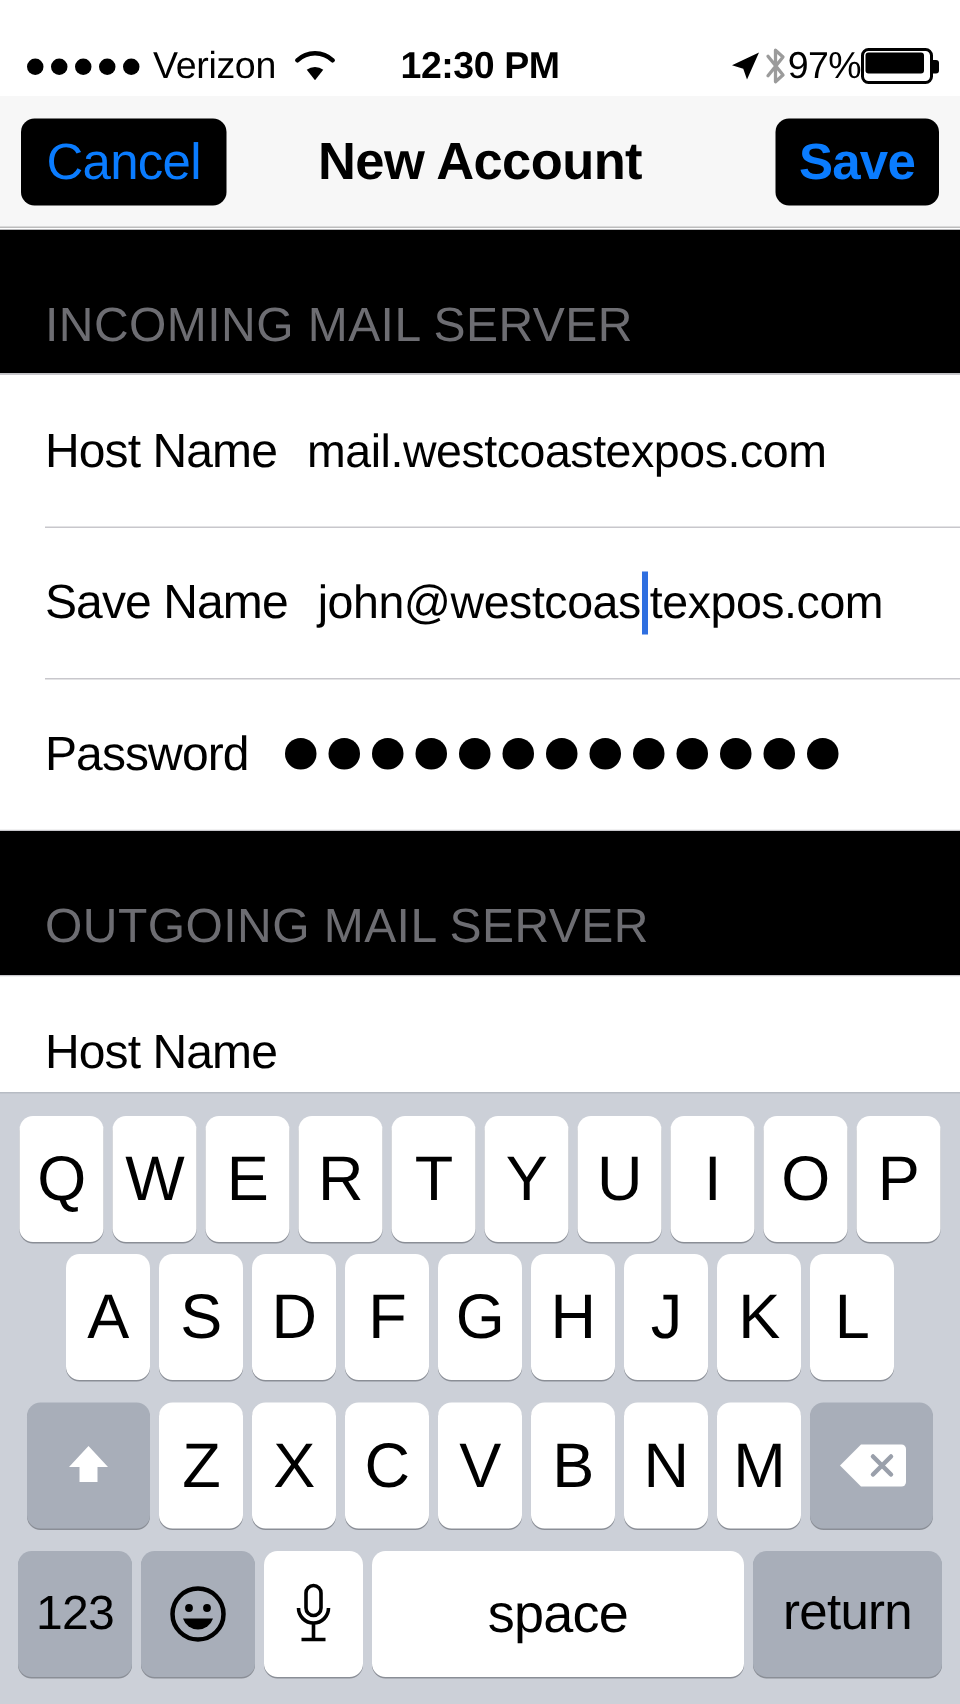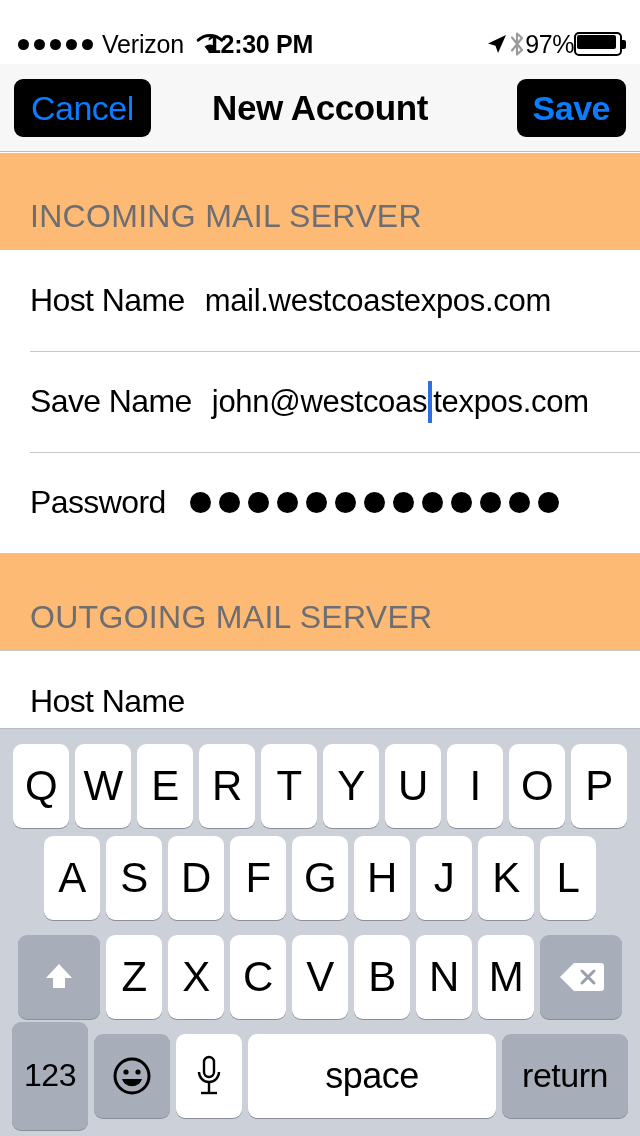--- a/index.html
+++ b/index.html
@@ -16,21 +16,21 @@
   .statusbar{
     position:absolute; top:0; left:0; width:640px; height:40px;
     background:#ffffff; color:#000;
   }
   .sb-left{ position:absolute; left:18px; top:0; height:40px; display:flex; align-items:center; gap:0; }
   .sb-dots{ display:flex; align-items:center; gap:5px; margin-right:9px; }
   .sb-dot{ width:11px; height:11px; border-radius:50%; background:#000; display:block; }
   .sb-carrier{ font-size:25px; letter-spacing:-0.2px; color:#000; line-height:1; }
   .sb-wifi{ margin-left:11px; display:flex; align-items:center; }
   .sb-center{
-    position:absolute; left:0; width:520px; top:0; height:40px;
+    position:absolute; left:0; width:640px; top:0; height:40px;
     display:flex; align-items:center; justify-content:center;
     font-size:25px; font-weight:bold; letter-spacing:-0.3px;
   }
   .sb-right{ position:absolute; right:14px; top:0; height:40px; display:flex; align-items:center; gap:0; }
   .sb-pct{ font-size:25px; letter-spacing:-0.4px; }
   .batt{ position:relative; width:52px; height:24px; }
   .batt-body{
     position:absolute; left:0; top:0; width:48px; height:24px;
     border:2px solid #000; border-radius:5px;
   }
@@ -52,21 +52,21 @@
   .nav-save{ right:14px; padding:0 16px; font-size:34px; font-weight:bold; letter-spacing:-0.5px; }
   .nav-title{
     position:absolute; left:0; top:0; width:640px; height:88px;
     display:flex; align-items:center; justify-content:center;
     font-size:35px; font-weight:bold; color:#000; letter-spacing:-0.4px;
   }
 
   
   .content{ position:absolute; top:129px; left:0; width:640px; height:575px; background:#eeeef3; overflow:hidden; }
   .section-header{
-    height:96px; background:#fdba74;
+    height:96px; background:#000000;
     display:flex; align-items:flex-end; padding:0 0 14px 30px;
     font-size:32px; color:#6d6d72; letter-spacing:0.3px; font-weight:normal;
   }
   .rows{ background:#ffffff; }
   .row{
     position:relative; height:101px; background:#fff;
     display:flex; align-items:center; padding-left:30px;
   }
   .row + .row::before{
     content:""; position:absolute; left:30px; right:0; top:0; height:1px; background:#c8c7cc;
@@ -97,21 +97,21 @@
     background:#ffffff; border-radius:9px;
     box-shadow:0 1px 0 #8a8e96;
     display:flex; align-items:center; justify-content:center;
     font-size:42px; color:#000; letter-spacing:-0.5px;
     cursor:pointer; user-select:none;
   }
   .k-letter{ width:56px; height:84px; margin:0 3px; }
   .k-dark{ background:#a8aeb9; box-shadow:0 1px 0 #8a8e96; }
   .k-shift{ width:82px; height:84px; margin:0 3px 0 8px; }
   .k-del{ width:82px; height:84px; margin:0 8px 0 3px; }
-  .k-123{ width:76px; height:108px; margin:0 3px 0 10px; font-size:32px; }
+  .k-123{ width:76px; height:84px; margin:0 3px 0 10px; font-size:32px; }
   .k-emoji{ width:76px; height:84px; margin:0 3px; }
   .k-mic{ width:66px; height:84px; margin:0 3px; }
   .k-space{ flex:1; height:84px; margin:0 3px; font-size:36px; max-width:248px; }
   .k-return{ width:126px; height:84px; margin:0 10px 0 3px; font-size:34px; }
   .row-asdf{ padding:0 0; }
   .svg-ico{ display:block; }
 </style>
 </head>
 <body>
 

